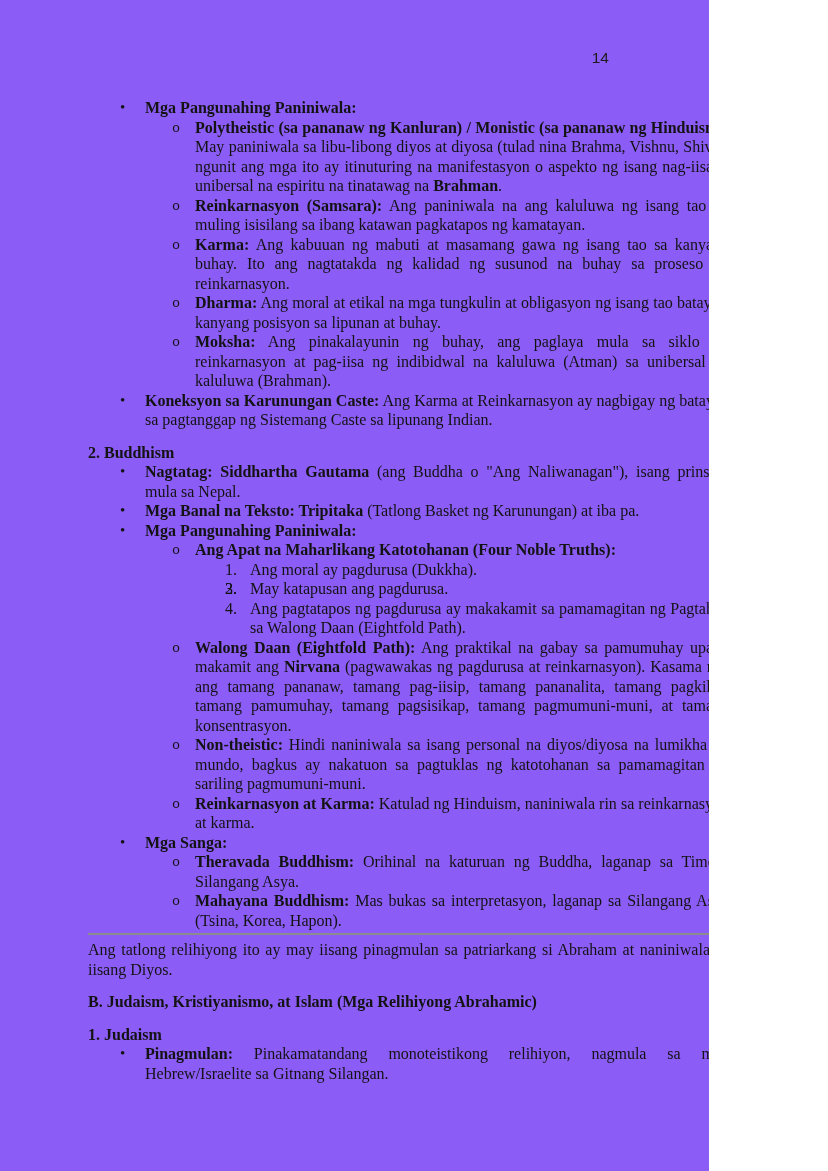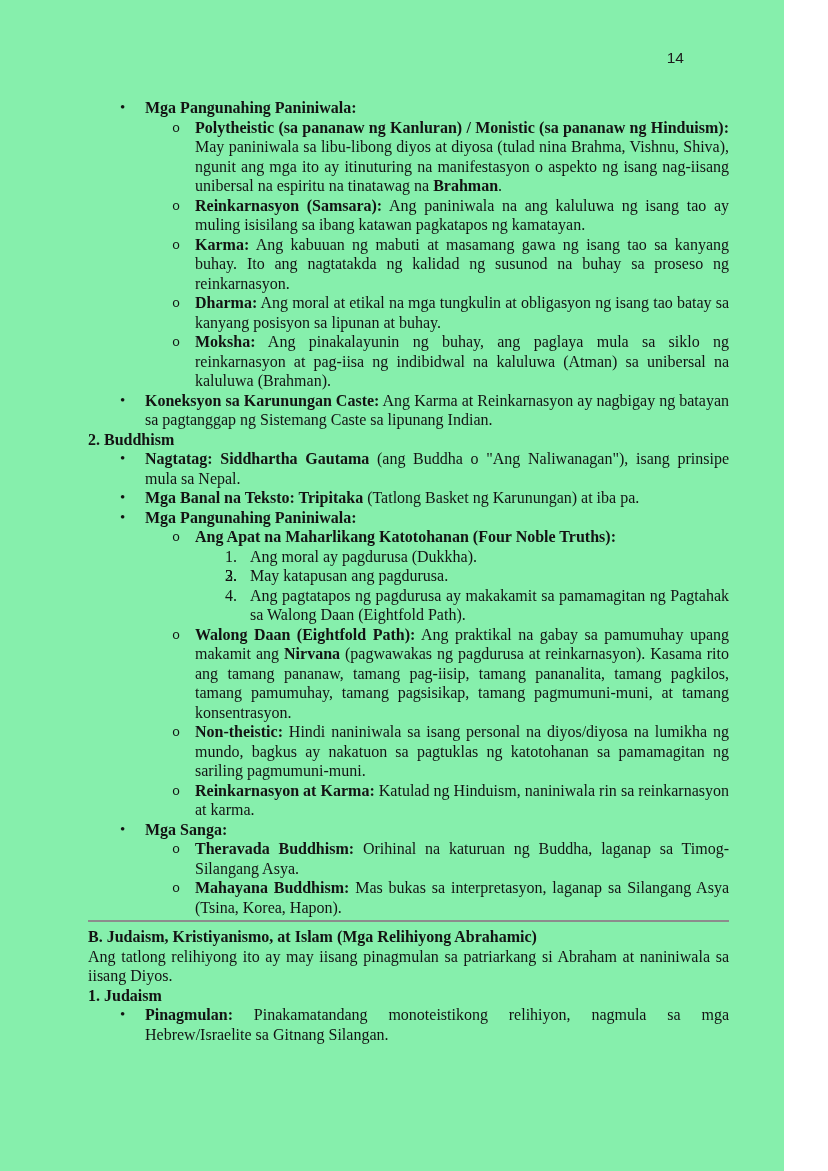--- a/index.html
+++ b/index.html
@@ -2,23 +2,23 @@
 <html><head>
 <meta charset="utf-8">
 <style>
   html, body {
     margin: 0;
     padding: 0;
     background: #ffffff;
   }
   .page {
     position: relative;
-    width: 784px;
+    width: 709px;
     height: 1171px;
-    background: #86efac;
+    background: #8b5cf6;
     font-family: "Liberation Serif", serif;
     font-size: 16px;
     line-height: 19.5px;
     color: #131313;
     overflow: hidden;
   }
   .page-number {
     position: absolute;
     top: 49px;
     right: 100px;
@@ -28,21 +28,21 @@
     color: #1c1c1c;
   }
   .doc {
     position: absolute;
     left: 88px;
     top: 98px;
     width: 641px;
     text-align: justify;
   }
   .block { position: relative; }
-  .heading { text-align: left; font-weight: bold; }
+  .heading { text-align: left; font-weight: bold; margin-top: 13px; }
   .para { }
   .li1 { padding-left: 57px; }
   .li2 { padding-left: 107px; }
   .li3 { padding-left: 162px; }
   .marker {
     position: absolute;
     top: 0;
     text-align: left;
   }
   .li1m { left: 32px; font-size: 15px; }
@@ -82,18 +82,18 @@
       <div class="block li3"><span class="marker li3m">2.</span></div>
       <div class="block li3"><span class="marker li3m">3.</span><span>May katapusan ang pagdurusa.</span></div>
       <div class="block li3"><span class="marker li3m">4.</span><span>Ang pagtatapos ng pagdurusa ay makakamit sa pamamagitan ng Pagtahak sa Walong Daan (Eightfold Path).</span></div>
       <div class="block li2"><span class="marker li2m">o</span><b>Walong Daan (Eightfold Path):</b><span> Ang praktikal na gabay sa pamumuhay upang makamit ang </span><b>Nirvana</b><span> (pagwawakas ng pagdurusa at reinkarnasyon). Kasama rito ang tamang pananaw, tamang pag-iisip, tamang pananalita, tamang pagkilos, tamang pamumuhay, tamang pagsisikap, tamang pagmumuni-muni, at tamang konsentrasyon.</span></div>
       <div class="block li2"><span class="marker li2m">o</span><b>Non-theistic:</b><span> Hindi naniniwala sa isang personal na diyos/diyosa na lumikha ng mundo, bagkus ay nakatuon sa pagtuklas ng katotohanan sa pamamagitan ng sariling pagmumuni-muni.</span></div>
       <div class="block li2"><span class="marker li2m">o</span><b>Reinkarnasyon at Karma:</b><span> Katulad ng Hinduism, naniniwala rin sa reinkarnasyon at karma.</span></div>
       <div class="block li1"><span class="marker li1m">•</span><b>Mga Sanga:</b></div>
       <div class="block li2"><span class="marker li2m">o</span><b>Theravada Buddhism:</b><span> Orihinal na katuruan ng Buddha, laganap sa Timog-Silangang Asya.</span></div>
       <div class="block li2"><span class="marker li2m">o</span><b>Mahayana Buddhism:</b><span> Mas bukas sa interpretasyon, laganap sa Silangang Asya (Tsina, Korea, Hapon).</span></div>
       <div class="hr"></div>
+      <div class="block para"><span>Ang tatlong relihiyong ito ay may iisang pinagmulan sa patriarkang si Abraham at naniniwala sa iisang Diyos.</span></div>
       <div class="block heading"><b>B. Judaism, Kristiyanismo, at Islam (Mga Relihiyong Abrahamic)</b></div>
-      <div class="block para"><span>Ang tatlong relihiyong ito ay may iisang pinagmulan sa patriarkang si Abraham at naniniwala sa iisang Diyos.</span></div>
       <div class="block heading"><b>1. Judaism</b></div>
       <div class="block li1"><span class="marker li1m">•</span><b>Pinagmulan:</b><span> Pinakamatandang monoteistikong relihiyon, nagmula sa mga Hebrew/Israelite sa Gitnang Silangan.</span></div>
     </div>
 </div>
 
 </body></html>

